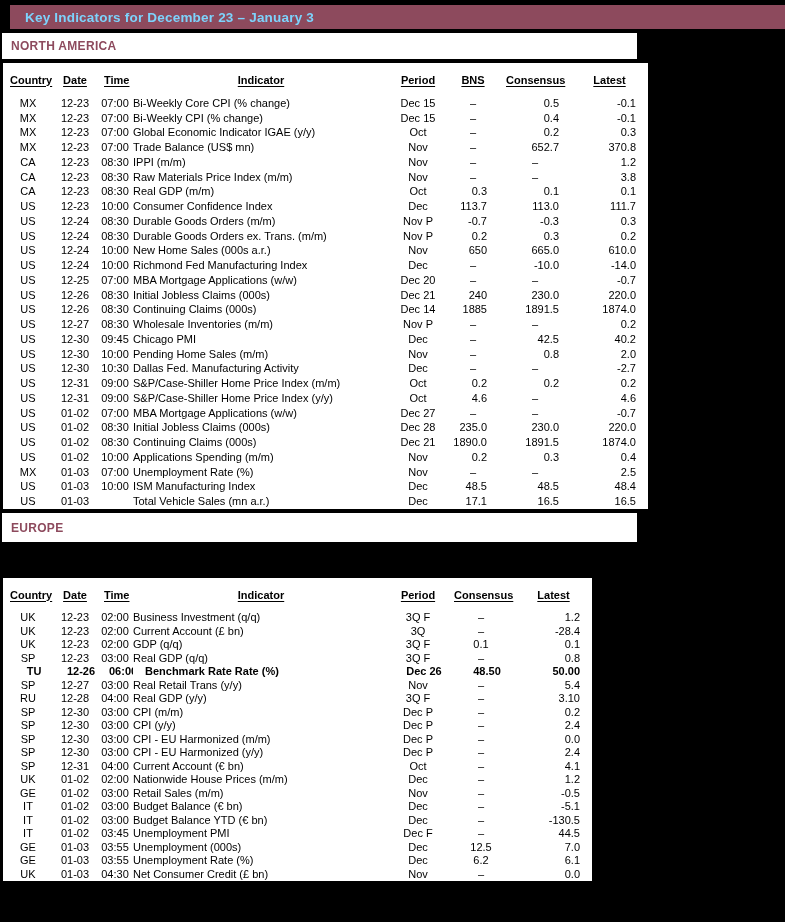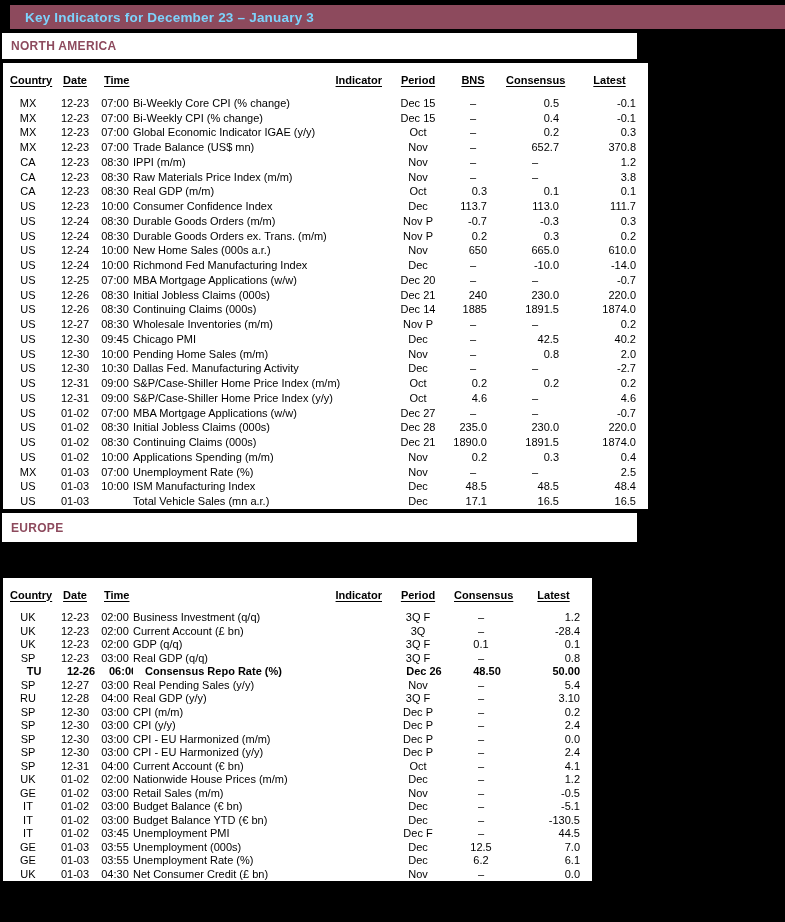--- a/index.html
+++ b/index.html
@@ -42,21 +42,21 @@
   table.datatable{
     border-collapse:collapse;table-layout:fixed;width:100%;
     font-size:11px;color:#000000;
   }
   table.datatable th{
     font-weight:bold;text-align:center;
     text-decoration:underline;text-underline-offset:2px;
     height:19px;vertical-align:middle;padding:7px;
     white-space:nowrap;overflow:hidden;font-size:11px;
   }
-  table.datatable th:nth-child(4){text-align:right;margin-left:9px;}
+  table.datatable th:nth-child(4){text-align:center;margin-left:9px;}
   table.datatable td{
     padding:0;margin:0;vertical-align:middle;
     white-space:nowrap;overflow:hidden;line-height:1;
   }
   .na td{height:14.75px;}
   .eu td{height:13.5px;}
   table.datatable td:nth-child(1),
   table.datatable td:nth-child(2),
   table.datatable td:nth-child(3),
   table.datatable td:nth-child(5){text-align:center;}
@@ -447,30 +447,30 @@
           <td>03:00</td>
           <td>Real GDP (q/q)</td>
           <td>3Q F</td>
           <td class="dash">–</td>
           <td>0.8</td>
         </tr>
         <tr class="bold-row">
           <td>TU</td>
           <td>12-26</td>
           <td>06:00</td>
-          <td>Consensus Repo Rate (%)</td>
+          <td>Benchmark Rate Rate (%)</td>
           <td>Dec 26</td>
           <td>48.50</td>
           <td>50.00</td>
         </tr>
         <tr>
           <td>SP</td>
           <td>12-27</td>
           <td>03:00</td>
-          <td>Real Pending Sales (y/y)</td>
+          <td>Real Retail Trans (y/y)</td>
           <td>Nov</td>
           <td class="dash">–</td>
           <td>5.4</td>
         </tr>
         <tr>
           <td>RU</td>
           <td>12-28</td>
           <td>04:00</td>
           <td>Real GDP (y/y)</td>
           <td>3Q F</td>

